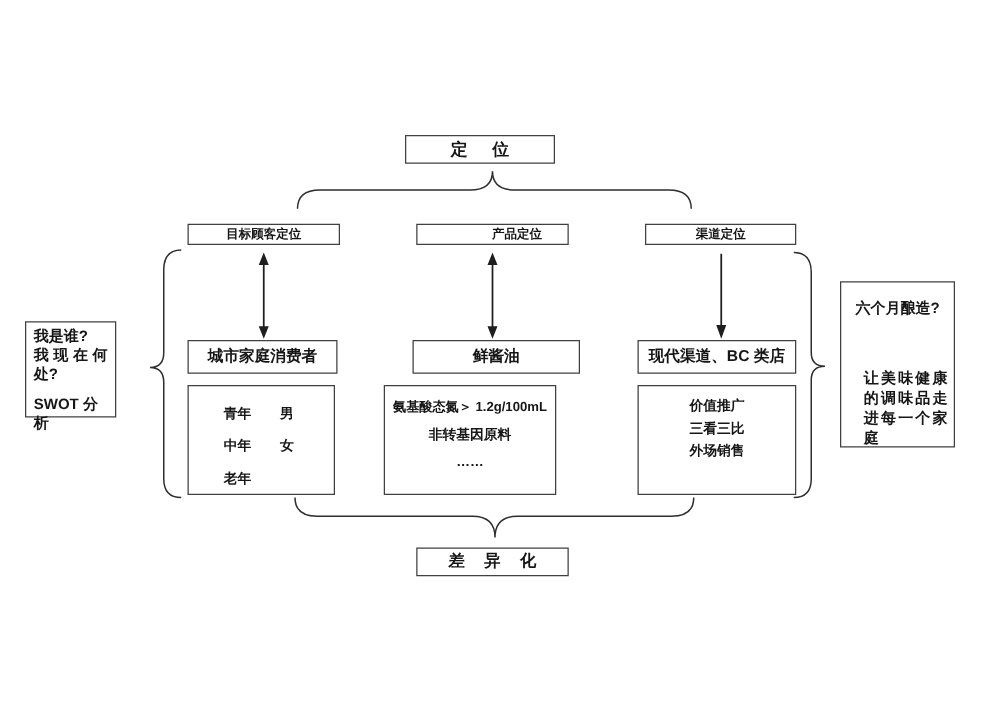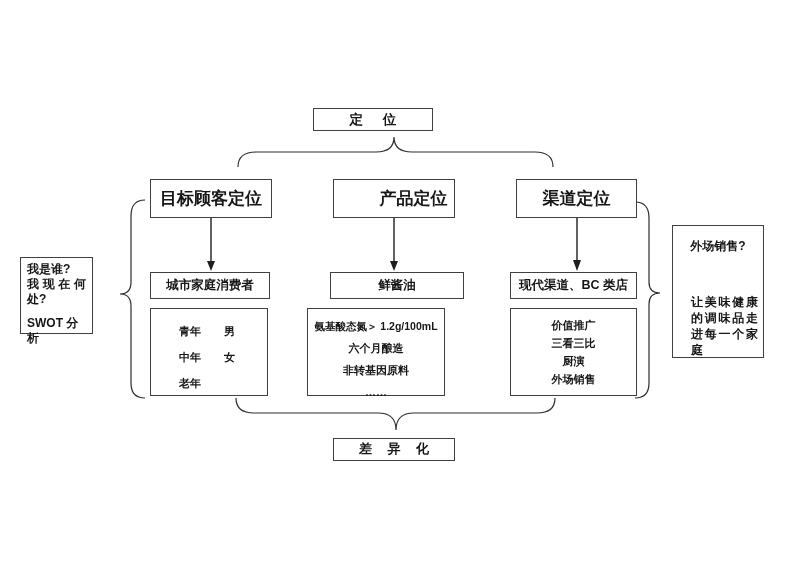--- a/index.html
+++ b/index.html
@@ -18,24 +18,24 @@
     border: 1px solid #404040;
     background: #ffffff;
     font-weight: 700;
     color: #161616;
     display: flex;
     align-items: center;
     justify-content: center;
     text-align: center;
     line-height: 1.15;
   }
-  .title-box   { left: 313px; top: 108px; width: 120px; height: 23px; font-size: 13.5px; letter-spacing: 8px; padding-left: 8px; text-align: right; }
+  .title-box   { left: 324px; top: 108px; width: 120px; height: 23px; font-size: 13.5px; letter-spacing: 8px; padding-left: 8px; text-align: right; }
   .bottom-box  { left: 333px; top: 438px; width: 122px; height: 23px; font-size: 13px; letter-spacing: 6px; padding-left: 6px; }
 
-  .hdr  { top: 179px; height: 39px; font-size: 17px; }
+  .hdr  { top: 179px; height: 17px; font-size: 10px; }
   .hdr0 { left: 150px; width: 122px; }
   .hdr1 { left: 333px; width: 122px; padding-left: 39px; }
   .hdr2 { left: 516px; width: 121px; }
 
   .seg  { top: 272px; height: 27px; font-size: 12.5px; }
   .seg0 { left: 150px; width: 120px; }
   .seg1 { left: 330px; width: 134px; }
   .seg2 { left: 510px; width: 127px; }
 
   .det  { top: 308px; height: 88px; display: block; font-size: 11px; }
@@ -130,38 +130,36 @@
       <span>女</span>
     </div>
     <div class="pair">
       <span class="age">老年</span>
       <span></span>
     </div>
   </div>
 
   <div class="box det det1">
     <div class="line spec">氨基酸态氮＞ 1.2g/100mL</div>
-    <div class="line">六个月酿造</div>
     <div class="line">非转基因原料</div>
     <div class="line">……</div>
   </div>
 
   <div class="box det det2">
     <div class="line">价值推广</div>
     <div class="line">三看三比</div>
-    <div class="line">厨演</div>
     <div class="line">外场销售</div>
   </div>
 
   <div class="note left-note">
     <div class="q1">我是谁?</div>
     <div class="q2">我现在何处?</div>
     <div class="an">SWOT 分析</div>
   </div>
 
   <div class="note right-note">
-    <div class="question">外场销售?</div>
+    <div class="question">六个月酿造?</div>
     <div class="vision">让美味健康的调味品走进每一个家庭</div>
   </div>
 
   <div class="box bottom-box">差 异 化</div>
 
 </div>
 
 </body></html>

